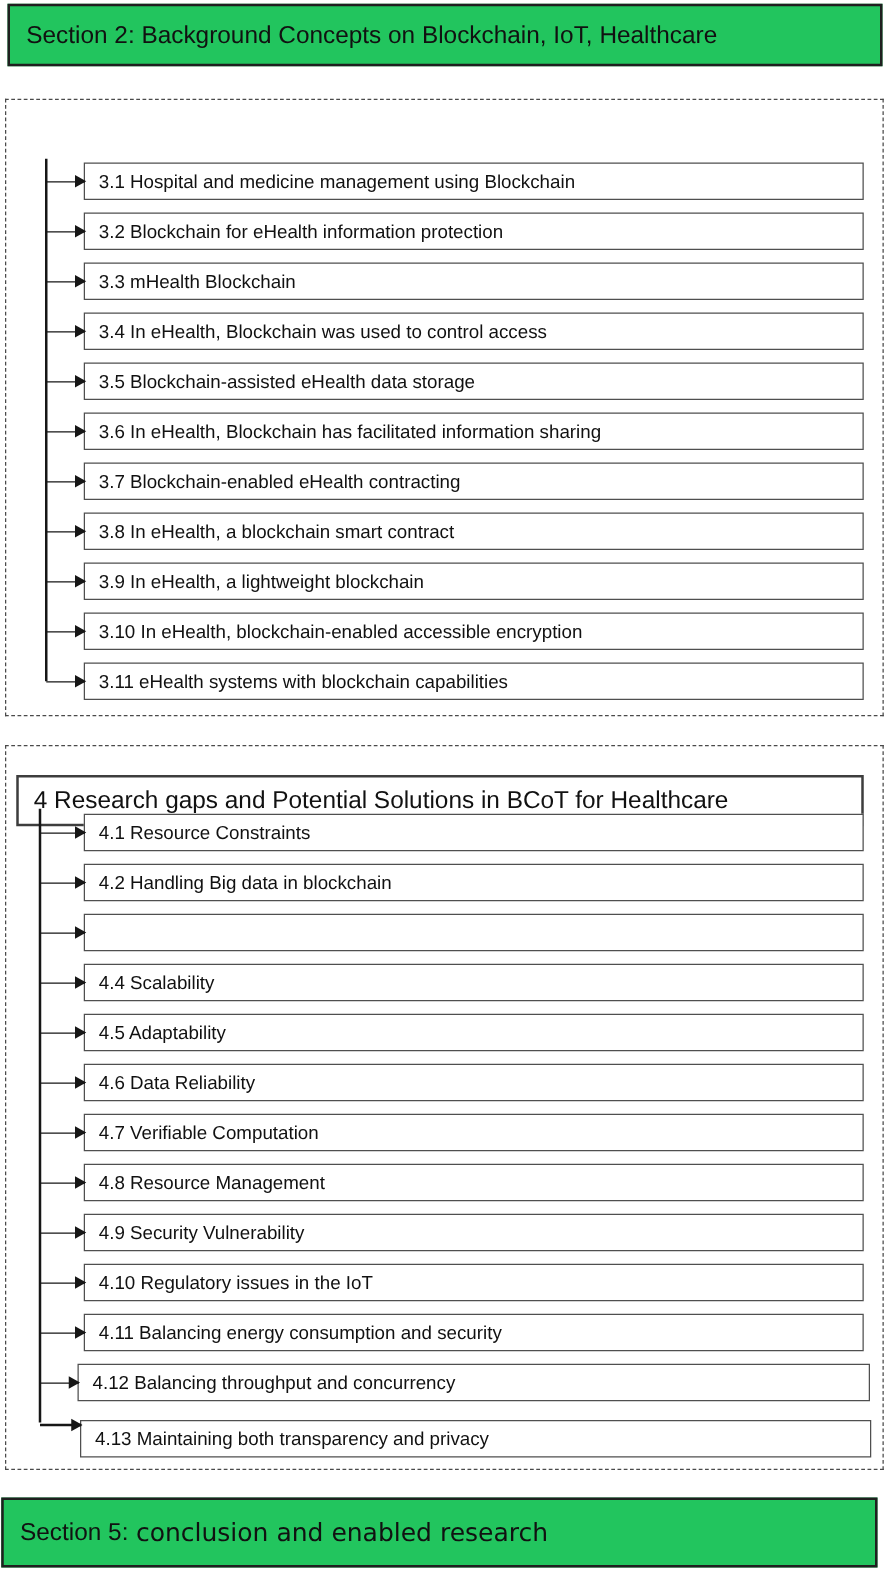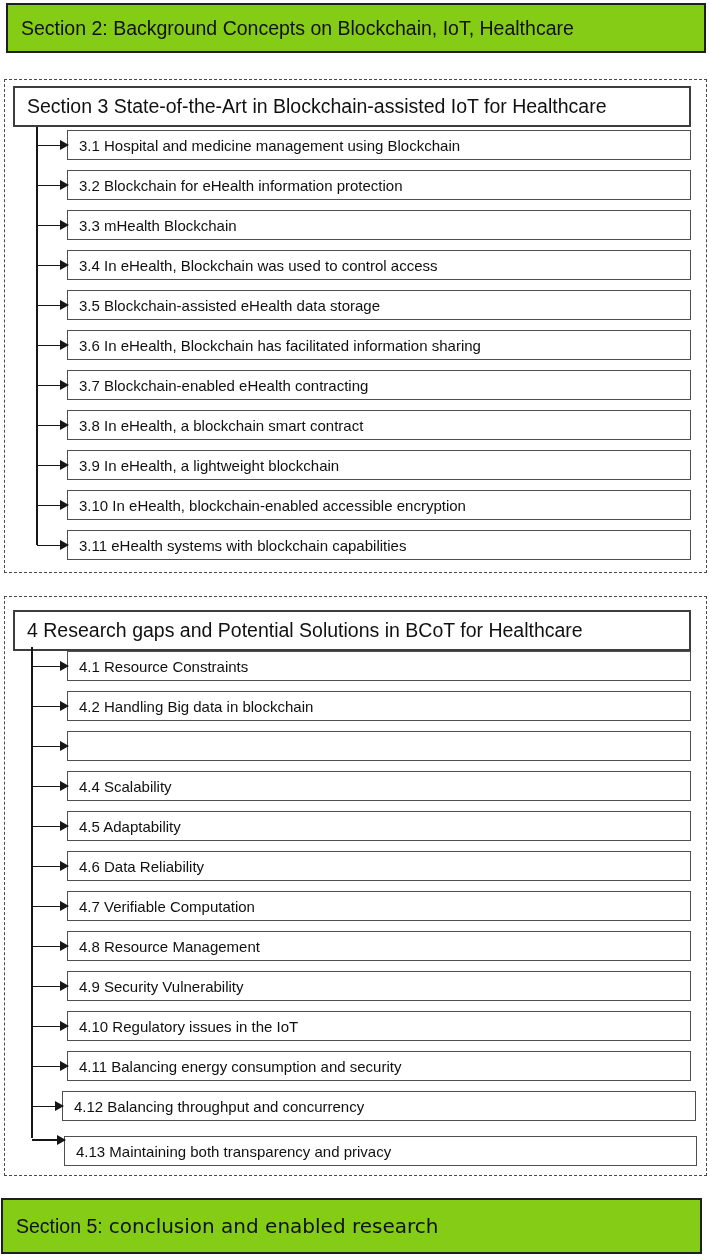--- a/index.html
+++ b/index.html
@@ -9,21 +9,21 @@
     position: relative;
     font-family: "Liberation Sans", sans-serif;
     color: #111111;
     overflow: hidden;
   }
   * { box-sizing: border-box; }
 
   
   .sec-box {
     position: absolute;
-    background: #84cc16;
+    background: #22c55e;
     border: 2.5px solid #1f1f1f;
     display: flex;
     align-items: center;
     padding-left: 13px;
     font-size: 19.5px;
     white-space: nowrap;
   }
   #sec2 { left: 6px; top: 3px; width: 700px; height: 50px; }
   #sec5 { left: 1px; top: 1198px; width: 701px; height: 56px; align-items: center; }
   #sec5 .title-rest { font-family: "DejaVu Sans", sans-serif; font-size: 20px; margin-left: 6px; }
@@ -44,21 +44,21 @@
     left: 8px; top: 6px;
     width: 678px; height: 41px;
     border: 2px solid #3d3d3d;
     background: #ffffff;
     display: flex;
     align-items: center;
     padding-left: 12px;
     font-size: 19.5px;
     white-space: nowrap;
   }
-  #group4 .group-header { top: 13px; }
+  #group4 .group-header { top: 23px; }
 
   
   .trunk { position: absolute; width: 1.6px; background: #161616; }
   #group3 .trunk { left: 31px; top: 47px; height: 418px; }
   #group4 .trunk { left: 26px; top: 50px; height: 491px; }
 
   
   .rows { position: absolute; left: 62px; width: 624px; }
   #group3 .rows { top: 50px; }
   #group4 .rows { top: 54px; }
@@ -103,23 +103,20 @@
   #group4 .item:nth-child(13) .connector { left: -33px; width: 33px; top: 2px; }
 </style>
 </head>
 <body>
 
 <div class="sec-box" id="sec2">
   <span>Section 2: Background Concepts on Blockchain, IoT, Healthcare</span>
 </div>
 
 <div class="group" id="group3">
-  <div class="group-header">
-    <span>Section 3 State-of-the-Art in Blockchain-assisted IoT for Healthcare</span>
-  </div>
   <div class="trunk"></div>
   <div class="rows">
     <div class="item">
         <span class="connector"></span>
         <span>3.1 Hospital and medicine management using Blockchain</span>
       </div>
     <div class="item">
         <span class="connector"></span>
         <span>3.2 Blockchain for eHealth information protection</span>
       </div>

